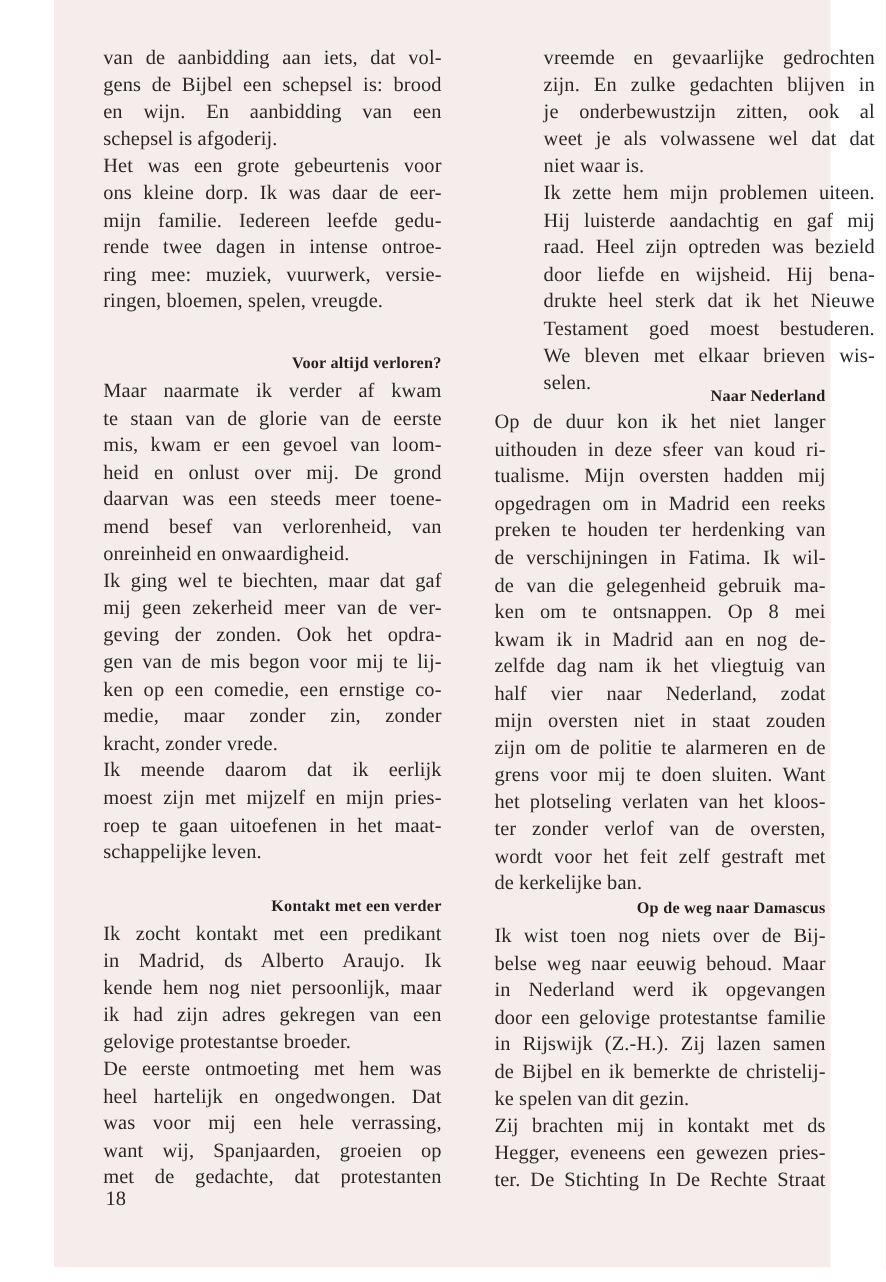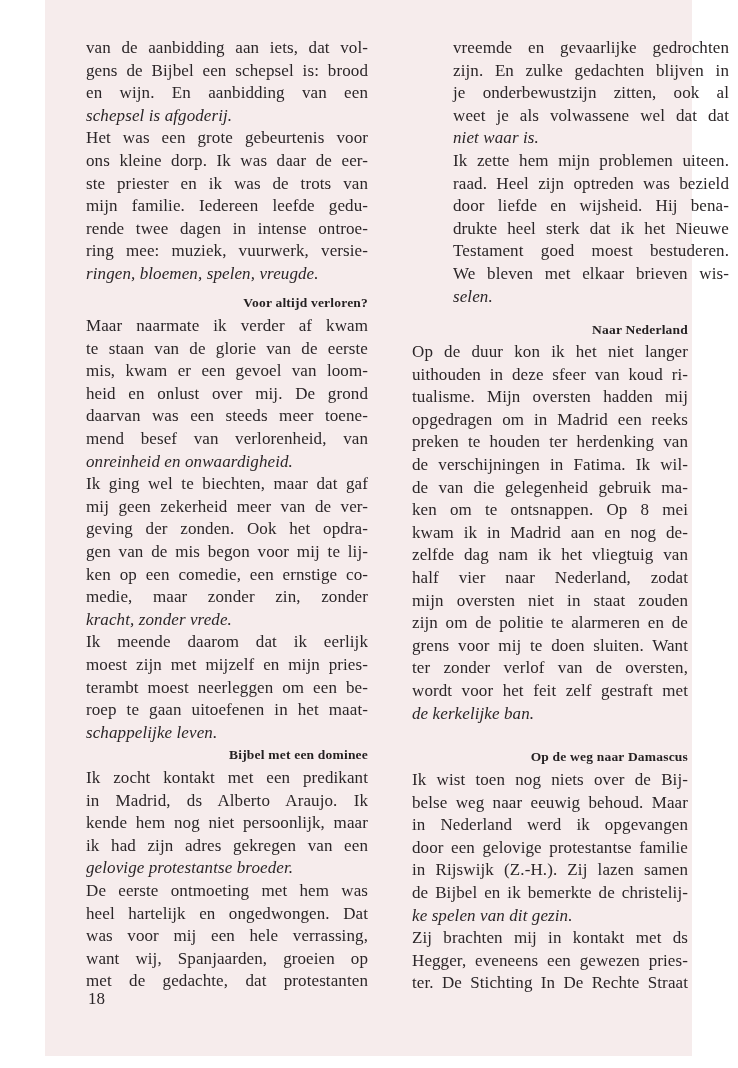--- a/index.html
+++ b/index.html
@@ -16,21 +16,21 @@
   .col { position: absolute; top: 0; }
   .col-left { left: 86px; width: 282px; }
   .col-right { left: 412px; width: 276px; }
   .block { position: absolute; left: 0; width: 100%; }
   .line {
     display: block; height: 22.6px; line-height: 22.6px;
     font-size: 17px; white-space: nowrap;
     text-align: justify; text-align-last: justify;
     letter-spacing: 0.1px;
   }
-  .line.last { text-align-last: left; font-style: italic; }
+  .line.last { text-align-last: left; }
   .heading {
     position: absolute; right: 0; font-weight: bold;
     font-size: 13.5px; line-height: 18px; white-space: nowrap;
     color: #231f20; letter-spacing: 0.2px;
   }
   .page-number {
     position: absolute; left: 88px; top: 988px;
     font-size: 17px; line-height: 22px;
   }
 </style>
@@ -40,21 +40,20 @@
 <div class="page"></div>
 
 <div class="col col-left" style="height:772px;">
   <div class="block" style="top:37px;">
     <span class="line">van de aanbidding aan iets, dat vol-</span>
     <span class="line">gens de Bijbel een schepsel is: brood</span>
     <span class="line">en wijn. En aanbidding van een</span>
     <span class="line last">schepsel is afgoderij.</span>
     <span class="line">Het was een grote gebeurtenis voor</span>
     <span class="line">ons kleine dorp. Ik was daar de eer-</span>
-    <span class="line">ste priester en ik was de trots van</span>
     <span class="line">mijn familie. Iedereen leefde gedu-</span>
     <span class="line">rende twee dagen in intense ontroe-</span>
     <span class="line">ring mee: muziek, vuurwerk, versie-</span>
     <span class="line last">ringen, bloemen, spelen, vreugde.</span>
   </div>
 
   <div class="heading" style="top:294px;">Voor altijd verloren?</div>
 
   <div class="block" style="top:315px;">
     <span class="line">Maar naarmate ik verder af kwam</span>
@@ -66,26 +65,25 @@
     <span class="line last">onreinheid en onwaardigheid.</span>
     <span class="line">Ik ging wel te biechten, maar dat gaf</span>
     <span class="line">mij geen zekerheid meer van de ver-</span>
     <span class="line">geving der zonden. Ook het opdra-</span>
     <span class="line">gen van de mis begon voor mij te lij-</span>
     <span class="line">ken op een comedie, een ernstige co-</span>
     <span class="line">medie, maar zonder zin, zonder</span>
     <span class="line last">kracht, zonder vrede.</span>
     <span class="line">Ik meende daarom dat ik eerlijk</span>
     <span class="line">moest zijn met mijzelf en mijn pries-</span>
-    <span class="line">terambt moest neerleggen om een be-</span>
     <span class="line">roep te gaan uitoefenen in het maat-</span>
     <span class="line last">schappelijke leven.</span>
   </div>
 
-  <div class="heading" style="top:746px;">Bijbel met een dominee</div>
+  <div class="heading" style="top:746px;">Kontakt met een verder</div>
 
   <div class="block" style="top:767px;">
     <span class="line">Ik zocht kontakt met een predikant</span>
     <span class="line">in Madrid, ds Alberto Araujo. Ik</span>
     <span class="line">kende hem nog niet persoonlijk, maar</span>
     <span class="line">ik had zijn adres gekregen van een</span>
     <span class="line last">gelovige protestantse broeder.</span>
     <span class="line">De eerste ontmoeting met hem was</span>
     <span class="line">heel hartelijk en ongedwongen. Dat</span>
     <span class="line">was voor mij een hele verrassing,</span>
@@ -97,20 +95,21 @@
 <div class="page-number">18</div>
 
 <div class="col col-right" style="height:1056px;">
   <div class="block" style="top:37px;margin-left:41px;">
     <span class="line">vreemde en gevaarlijke gedrochten</span>
     <span class="line">zijn. En zulke gedachten blijven in</span>
     <span class="line">je onderbewustzijn zitten, ook al</span>
     <span class="line">weet je als volwassene wel dat dat</span>
     <span class="line last">niet waar is.</span>
     <span class="line">Ik zette hem mijn problemen uiteen.</span>
+    <span class="line">Hij luisterde aandachtig en gaf mij</span>
     <span class="line">raad. Heel zijn optreden was bezield</span>
     <span class="line">door liefde en wijsheid. Hij bena-</span>
     <span class="line">drukte heel sterk dat ik het Nieuwe</span>
     <span class="line">Testament goed moest bestuderen.</span>
     <span class="line">We bleven met elkaar brieven wis-</span>
     <span class="line last">selen.</span>
   </div>
 
   <div class="heading" style="top:321px;">Naar Nederland</div>
 
@@ -122,20 +121,21 @@
     <span class="line">preken te houden ter herdenking van</span>
     <span class="line">de verschijningen in Fatima. Ik wil-</span>
     <span class="line">de van die gelegenheid gebruik ma-</span>
     <span class="line">ken om te ontsnappen. Op 8 mei</span>
     <span class="line">kwam ik in Madrid aan en nog de-</span>
     <span class="line">zelfde dag nam ik het vliegtuig van</span>
     <span class="line">half vier naar Nederland, zodat</span>
     <span class="line">mijn oversten niet in staat zouden</span>
     <span class="line">zijn om de politie te alarmeren en de</span>
     <span class="line">grens voor mij te doen sluiten. Want</span>
+    <span class="line">het plotseling verlaten van het kloos-</span>
     <span class="line">ter zonder verlof van de oversten,</span>
     <span class="line">wordt voor het feit zelf gestraft met</span>
     <span class="line last">de kerkelijke ban.</span>
   </div>
 
   <div class="heading" style="top:748px;">Op de weg naar Damascus</div>
 
   <div class="block" style="top:769px;">
     <span class="line">Ik wist toen nog niets over de Bij-</span>
     <span class="line">belse weg naar eeuwig behoud. Maar</span>

